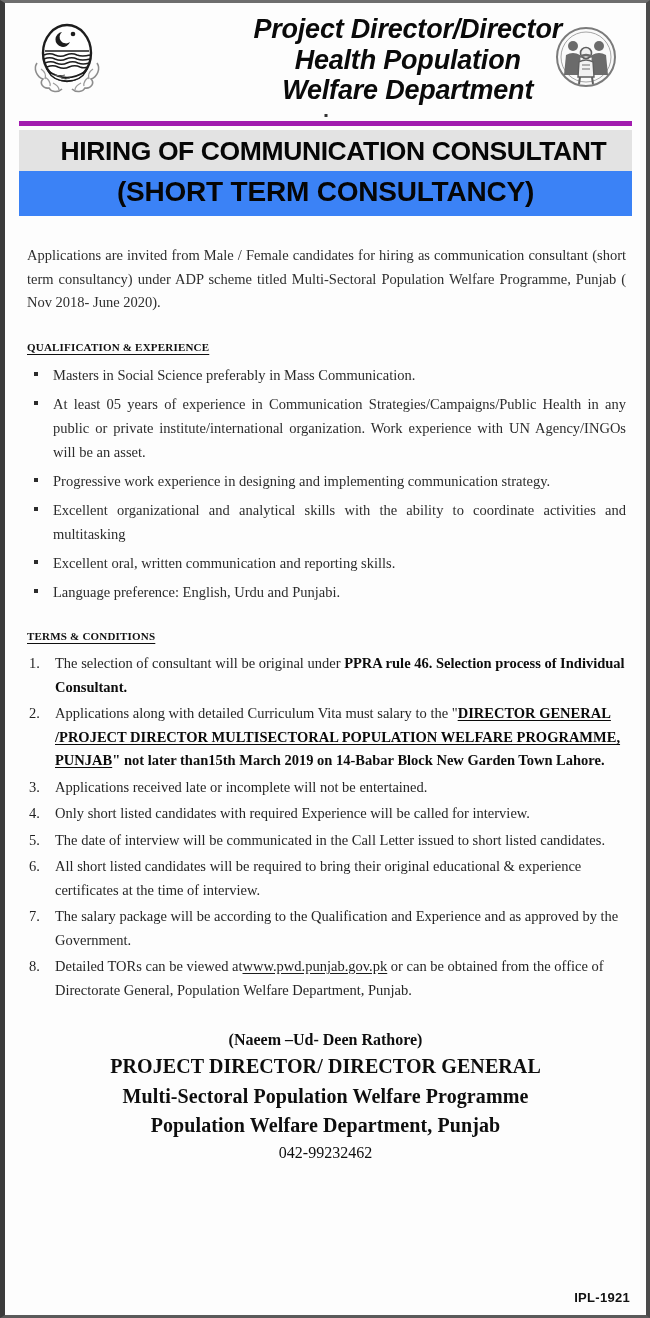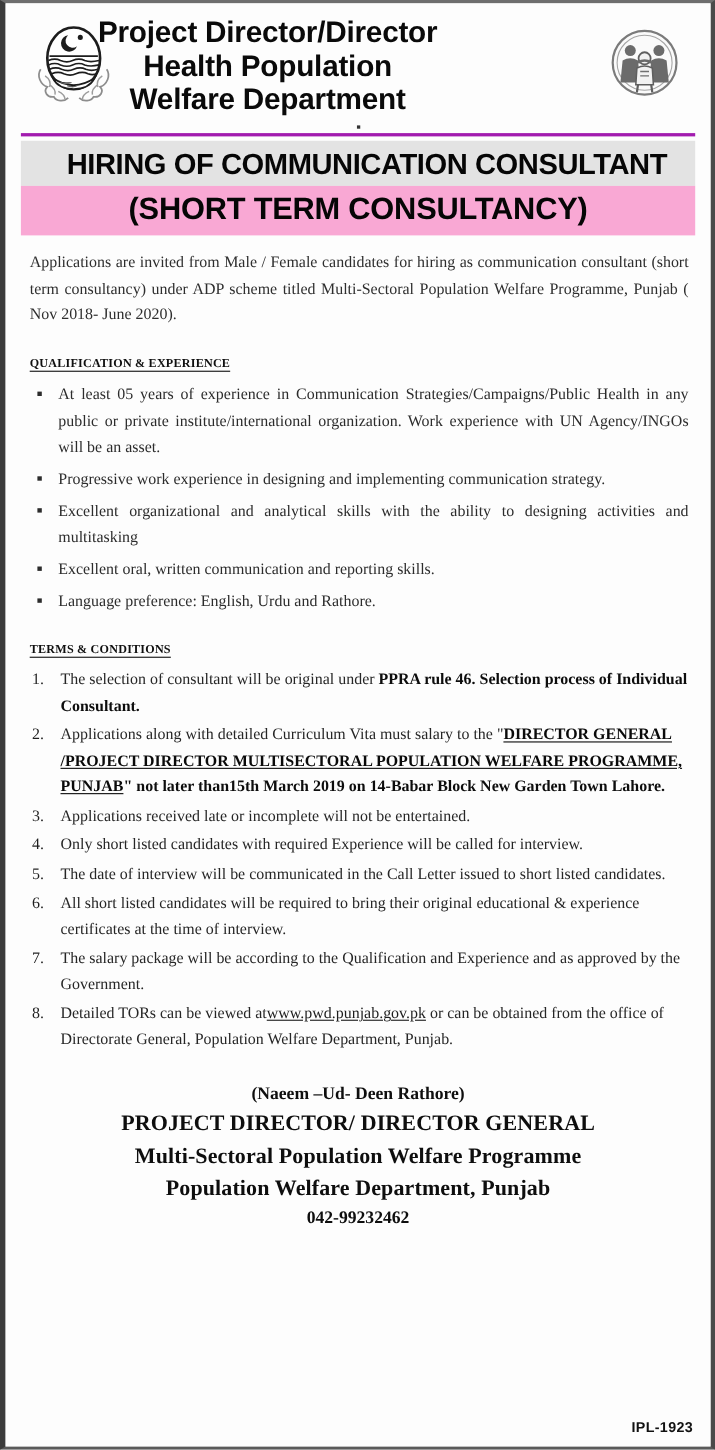--- a/index.html
+++ b/index.html
@@ -31,22 +31,23 @@
     background: #fdfdfd;
     padding: 0 14px;
   }
 
   
   .header {
     position: relative;
     height: 118px;
     display: flex;
     align-items: center;
-    justify-content: flex-start;
-    border-bottom: 3px solid #a21caf;
+    justify-content: flex-end;
+    border-bottom: 5px solid #a21caf;
+    font-style: italic;
   }
   .emblem-left {
     position: absolute;
     left: 12px;
     top: 16px;
     width: 72px;
     height: 78px;
   }
   .emblem-right {
     position: absolute;
@@ -84,39 +85,39 @@
     font-size: 26.5px;
     line-height: 1.18;
     text-align: center;
     color: #060606;
     letter-spacing: -0.4px;
     padding: 6px 0 4px 16px;
     margin-top: 4px;
     white-space: nowrap;
   }
   .banner2 {
-    background: #f9a8d4;
+    background: #3b82f6;
     font-family: "Liberation Sans", sans-serif;
     font-weight: bold;
     font-size: 28px;
     line-height: 1.18;
     text-align: center;
     color: #060606;
     letter-spacing: -0.2px;
     padding: 4px 0 8px 0;
   }
 
   
   .intro {
     font-family: "Liberation Serif", serif;
     font-size: 14.5px;
     line-height: 1.62;
     text-align: justify;
     color: #2e2e2e;
-    margin: 14px 6px 0 8px;
+    margin: 28px 6px 0 8px;
   }
   .section-heading {
     font-family: "Liberation Serif", serif;
     font-weight: bold;
     font-size: 11px;
     color: #101010;
     text-decoration: underline;
     text-underline-offset: 3px;
     margin: 26px 0 10px 8px;
     letter-spacing: 0.2px;
@@ -196,21 +197,21 @@
   }
   .sig-line {
     font-family: "Liberation Serif", serif;
     font-weight: bold;
     font-size: 20px;
     line-height: 1.48;
     letter-spacing: 0.1px;
   }
   .sig-phone {
     font-family: "Liberation Serif", serif;
-    font-weight: bold;
+    font-weight: normal;
     font-size: 16px;
     line-height: 1.5;
   }
   .ipl-code {
     position: absolute;
     right: 16px;
     bottom: 10px;
     font-family: "Liberation Sans", sans-serif;
     font-weight: bold;
     font-size: 13px;
@@ -281,25 +282,26 @@
     <span class="header-dot"></span>
   </div>
 
   <div class="banner1">HIRING OF COMMUNICATION CONSULTANT</div>
   <div class="banner2">(SHORT TERM CONSULTANCY)</div>
 
   <p class="intro">Applications are invited from Male / Female candidates for hiring as communication consultant (short term consultancy) under ADP scheme titled Multi-Sectoral Population Welfare Programme, Punjab ( Nov 2018- June 2020).</p>
 
   <div class="section-heading">QUALIFICATION &amp;  EXPERIENCE</div>
   <ul class="bullets">
+    <li>Masters in Social Science preferably in Mass Communication.</li>
     <li>At least 05 years of experience in Communication Strategies/Campaigns/Public Health in any public or private institute/international organization. Work experience with UN Agency/INGOs will be an asset.</li>
     <li>Progressive work experience in designing and implementing communication strategy.</li>
-    <li>Excellent organizational and analytical skills with the ability to designing activities and multitasking</li>
+    <li>Excellent organizational and analytical skills with the ability to coordinate activities and multitasking</li>
     <li>Excellent oral, written communication and reporting skills.</li>
-    <li>Language preference: English, Urdu and Rathore.</li>
+    <li>Language preference: English, Urdu and Punjabi.</li>
   </ul>
 
   <div class="section-heading">TERMS &amp; CONDITIONS</div>
   <ol class="terms">
 
     <li>
       <span class="num">1.</span><span>The selection of consultant will be original under </span><b>PPRA rule 46. Selection process of Individual Consultant.</b>
     </li>
 
     <li>
@@ -333,16 +335,16 @@
   </ol>
 
   <div class="signature sig-block-wrap">
     <div class="sig-name">(Naeem –Ud- Deen Rathore)</div>
     <div class="sig-line">PROJECT DIRECTOR/ DIRECTOR GENERAL</div>
     <div class="sig-line">Multi-Sectoral Population Welfare Programme</div>
     <div class="sig-line">Population Welfare Department, Punjab</div>
     <div class="sig-phone">042-99232462</div>
   </div>
 
-  <div class="ipl-code">IPL-1923</div>
+  <div class="ipl-code">IPL-1921</div>
 
  </div>
 </div>
 
 </body></html>

